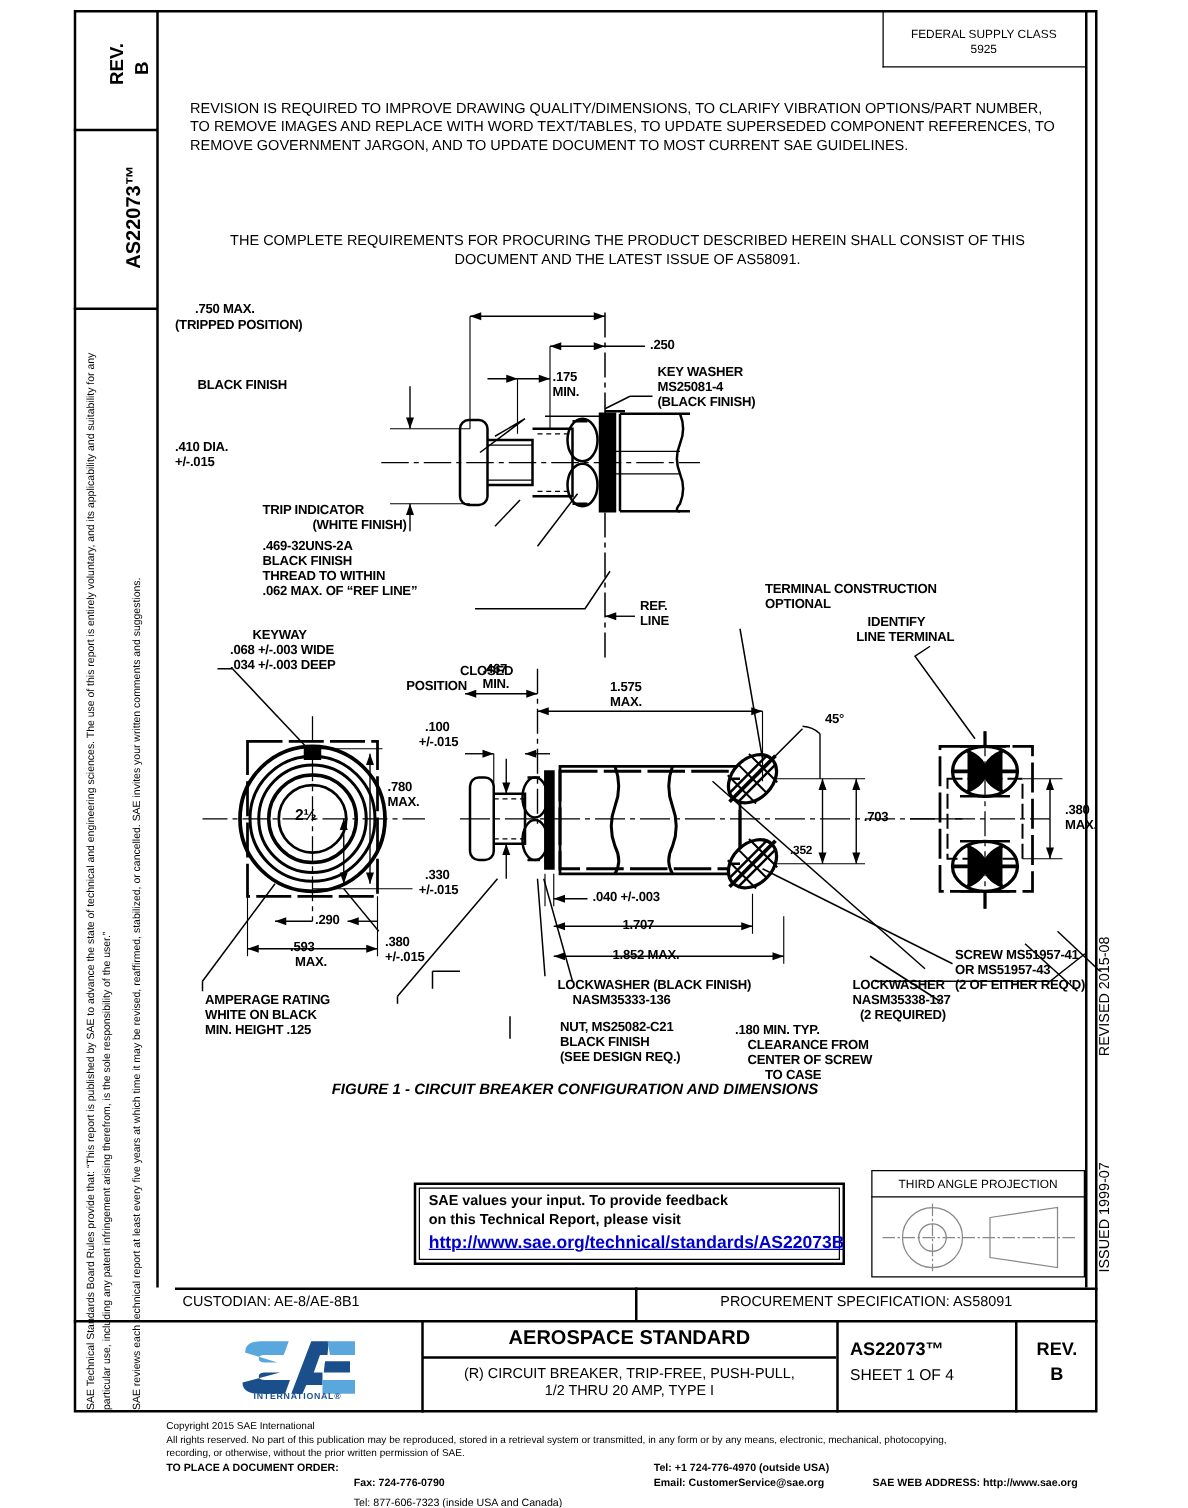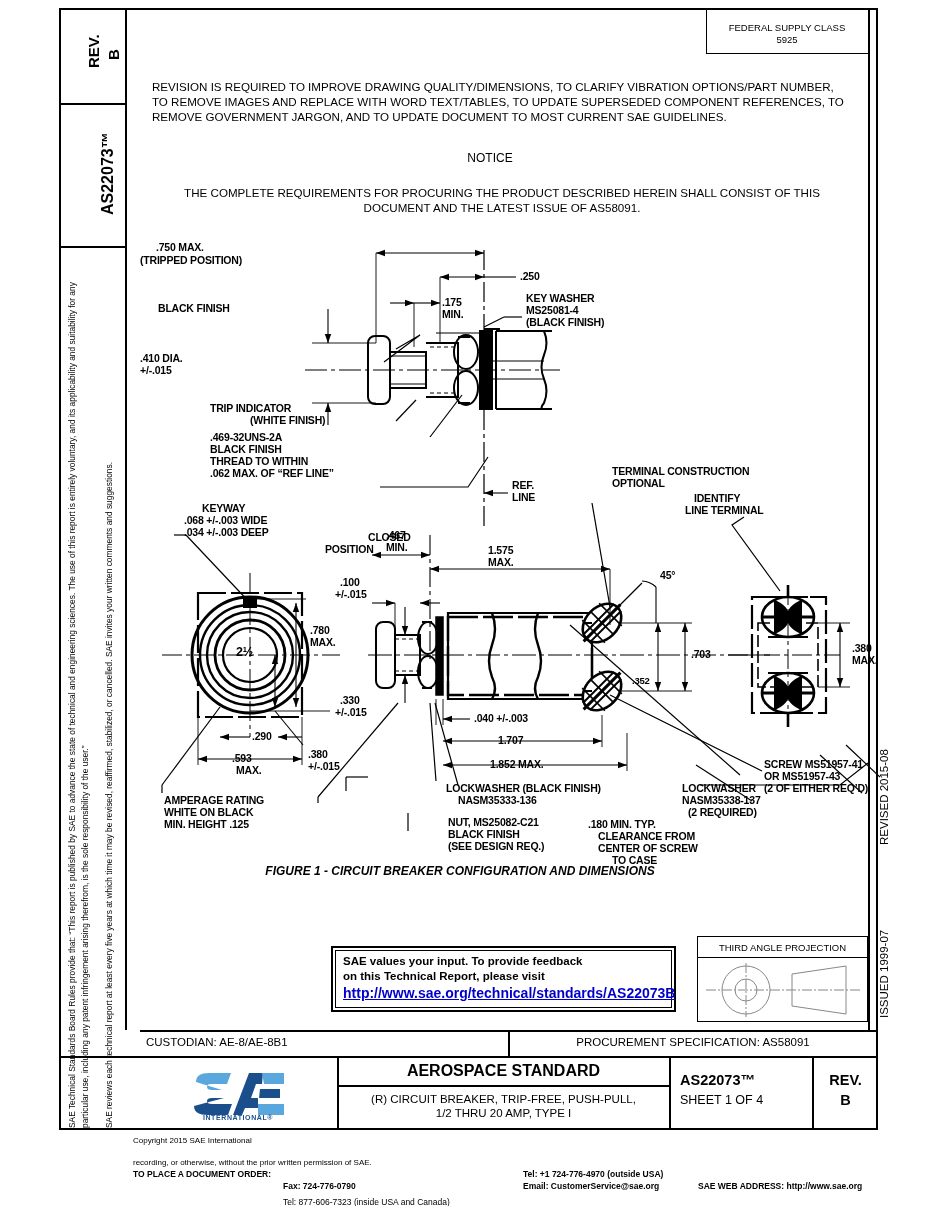--- a/index.html
+++ b/index.html
@@ -35,21 +35,20 @@
 
   <div class="abs" style="left:868px;top:8px;width:1.5px;height:1022px;background:#000;"></div>
   <div class="abs vtext" style="left:878px;top:845px;transform:rotate(-90deg);font-size:11.5px;">REVISED 2015-08</div>
   <div class="abs vtext" style="left:878px;top:1018px;transform:rotate(-90deg);font-size:11.5px;">ISSUED 1999-07</div>
 
   <div class="bx" style="left:706px;top:8px;width:162px;height:46px;border-width:1.3px;border-top:none;border-right:none;"></div>
   <div class="abs ctr" style="left:706px;top:22px;width:162px;font-size:9.5px;">FEDERAL SUPPLY CLASS</div>
   <div class="abs ctr" style="left:706px;top:34px;width:162px;font-size:9.5px;">5925</div>
 
   <div class="abs" style="left:152px;top:79px;width:697px;font-size:11.6px;line-height:15.2px;">REVISION IS REQUIRED TO IMPROVE DRAWING QUALITY/DIMENSIONS, TO CLARIFY VIBRATION OPTIONS/PART NUMBER, TO REMOVE IMAGES AND REPLACE WITH WORD TEXT/TABLES, TO UPDATE SUPERSEDED COMPONENT REFERENCES, TO REMOVE GOVERNMENT JARGON, AND TO UPDATE DOCUMENT TO MOST CURRENT SAE GUIDELINES.</div>
-  <div class="abs ctr" style="left:140px;top:151px;width:700px;font-size:12px;">NOTICE</div>
   <div class="abs" style="left:152px;top:185px;width:700px;font-size:11.6px;line-height:15.2px;text-align:center;">THE COMPLETE REQUIREMENTS FOR PROCURING THE PRODUCT DESCRIBED HEREIN SHALL CONSIST OF THIS DOCUMENT AND THE LATEST ISSUE OF AS58091.</div>
 
   <div class="draw">
     <svg width="740" height="640" viewBox="0 0 740 640">
       <g stroke="#000" fill="none" stroke-width="1.3">
 
         <path d="M165 145 H420" stroke-dasharray="22,4,4,4" stroke-width="1"></path>
 
         <path d="M344 25 V305" stroke-dasharray="20,4,4,4" stroke-width="1.2"></path>
 
@@ -400,20 +399,21 @@
 
   <div class="abs ctr" style="left:338px;top:1062px;width:331px;font-size:16px;font-weight:bold;">AEROSPACE STANDARD</div>
   <div class="abs ctr" style="left:338px;top:1093px;width:331px;font-size:11.5px;">(R) CIRCUIT BREAKER, TRIP-FREE, PUSH-PULL,</div>
   <div class="abs ctr" style="left:338px;top:1107px;width:331px;font-size:11.5px;">1/2 THRU 20 AMP, TYPE I</div>
   <div class="abs" style="left:680px;top:1072px;font-size:14.5px;font-weight:bold;">AS22073™</div>
   <div class="abs" style="left:680px;top:1093px;font-size:12.5px;">SHEET 1 OF 4</div>
   <div class="abs ctr" style="left:813px;top:1072px;width:65px;font-size:14.5px;font-weight:bold;">REV.</div>
   <div class="abs ctr" style="left:813px;top:1092px;width:65px;font-size:14.5px;font-weight:bold;">B</div>
 
   <div class="abs" style="left:133px;top:1136px;font-size:8px;">Copyright 2015 SAE International</div>
+  <div class="abs" style="left:133px;top:1147px;font-size:8px;">All rights reserved. No part of this publication may be reproduced, stored in a retrieval system or transmitted, in any form or by any means, electronic, mechanical, photocopying,</div>
   <div class="abs" style="left:133px;top:1158px;font-size:8px;">recording, or otherwise, without the prior written permission of SAE.</div>
   <div class="abs" style="left:133px;top:1169px;font-size:8.5px;font-weight:bold;">TO PLACE A DOCUMENT ORDER:</div>
   <div class="abs" style="left:283px;top:1169px;font-size:8.5px;font-weight:normal;margin-top:28px;">Tel: 877-606-7323 (inside USA and Canada)</div>
   <div class="abs" style="left:523px;top:1169px;font-size:8.5px;font-weight:bold;">Tel: +1 724-776-4970 (outside USA)</div>
   <div class="abs" style="left:283px;top:1181px;font-size:8.5px;font-weight:bold;">Fax: 724-776-0790</div>
   <div class="abs" style="left:523px;top:1181px;font-size:8.5px;font-weight:bold;">Email: CustomerService@sae.org</div>
   <div class="abs" style="left:698px;top:1181px;font-size:8.5px;font-weight:bold;">SAE WEB ADDRESS: http://www.sae.org</div>
 
 </div>
 

